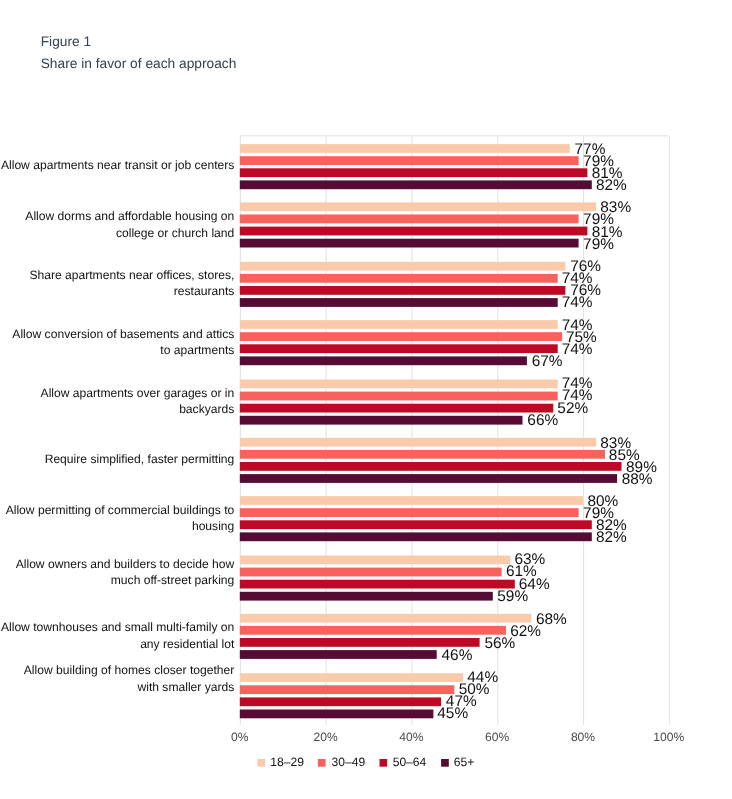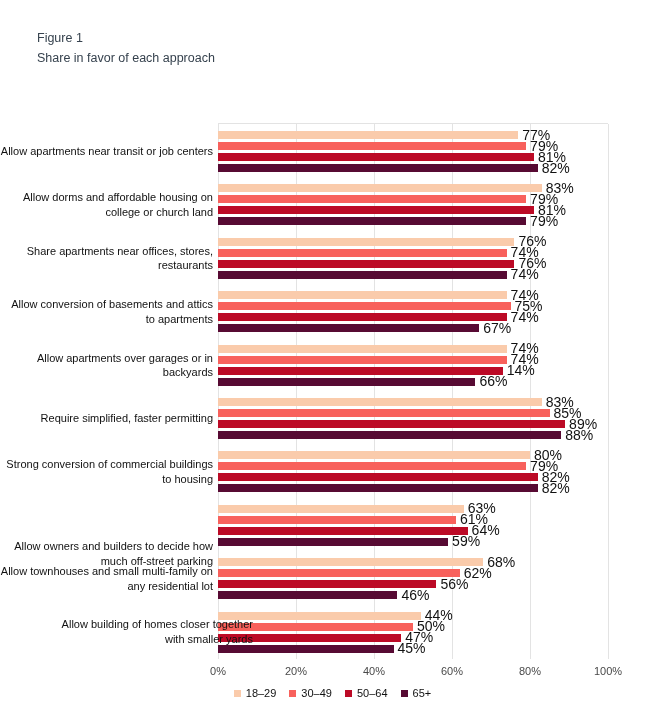--- a/index.html
+++ b/index.html
@@ -92,21 +92,21 @@
       <span class="val" style="left: 514.5px; top: 299.7px;">75%</span>
       <div class="bar" style="top: 313.2px; left: 218px; width: 288.6px; background: rgb(188, 10, 38);"></div>
       <span class="val" style="left: 510.6px; top: 310.7px;">74%</span>
       <div class="bar" style="top: 324.2px; left: 218px; width: 261.3px; background: rgb(87, 10, 51);"></div>
       <span class="val" style="left: 483.3px; top: 321.7px; text-align: center;">67%</span>
       <div class="bar" style="top: 344.6px; left: 218px; width: 288.6px; background: rgb(250, 203, 171);"></div>
       <span class="val" style="left: 510.6px; top: 342.1px;">74%</span>
       <div class="bar" style="top: 355.6px; left: 218px; width: 288.6px; background: rgb(248, 97, 92);"></div>
       <span class="val" style="left: 510.6px; top: 353.1px;">74%</span>
       <div class="bar" style="top: 366.6px; left: 218px; width: 284.7px; background: rgb(188, 10, 38);"></div>
-      <span class="val" style="left: 506.7px; top: 364.1px;">14%</span>
+      <span class="val" style="left: 506.7px; top: 364.1px;">52%</span>
       <div class="bar" style="top: 377.6px; left: 218px; width: 257.4px; background: rgb(87, 10, 51);"></div>
       <span class="val" style="left: 479.4px; top: 375.1px;">66%</span>
       <div class="bar" style="top: 398px; left: 218px; width: 323.7px; background: rgb(250, 203, 171);"></div>
       <span class="val" style="left: 545.7px; top: 395.5px;">83%</span>
       <div class="bar" style="top: 409px; left: 218px; width: 331.5px; background: rgb(248, 97, 92);"></div>
       <span class="val" style="left: 553.5px; top: 406.5px;">85%</span>
       <div class="bar" style="top: 420px; left: 218px; width: 347.1px; background: rgb(188, 10, 38);"></div>
       <span class="val" style="left: 569.1px; top: 417.5px;">89%</span>
       <div class="bar" style="top: 431px; left: 218px; width: 343.2px; background: rgb(87, 10, 51);"></div>
       <span class="val" style="left: 565.2px; top: 428.5px;">88%</span>
@@ -143,24 +143,24 @@
       <div class="bar" style="top: 644.6px; left: 218px; width: 175.5px; background: rgb(87, 10, 51);"></div>
       <span class="val" style="left: 397.5px; top: 642.1px;">45%</span>
     </div>
   <div id="labels-layer">
       <div class="cat-label" style="top: 131px;">Allow apartments near transit or job centers</div>
       <div class="cat-label" style="top: 184.4px;">Allow dorms and affordable housing on college or church land</div>
       <div class="cat-label" style="top: 237.8px;">Share apartments near offices, stores, restaurants</div>
       <div class="cat-label" style="top: 291.2px;">Allow conversion of basements and attics to apartments</div>
       <div class="cat-label" style="top: 344.6px;">Allow apartments over garages or in backyards</div>
       <div class="cat-label" style="top: 398px;">Require simplified, faster permitting</div>
-      <div class="cat-label" style="top: 451.4px;">Strong conversion of commercial buildings to housing</div>
-      <div class="cat-label" style="top: 533px; text-align: right;">Allow owners and builders to decide how much off-street parking</div>
+      <div class="cat-label" style="top: 451.4px;">Allow permitting of commercial buildings to housing</div>
+      <div class="cat-label" style="top: 500px; text-align: right;">Allow owners and builders to decide how much off-street parking</div>
       <div class="cat-label" style="top: 558.2px;">Allow townhouses and small multi-family on any residential lot</div>
-      <div class="cat-label" style="top: 611px; padding-left: 40px;">Allow building of homes closer together with smaller yards</div>
+      <div class="cat-label" style="top: 597px;">Allow building of homes closer together with smaller yards</div>
     </div>
   <div id="axis-layer">
       <div class="tick" style="left: 218px;">0%</div>
       <div class="tick" style="left: 296px;">20%</div>
       <div class="tick" style="left: 374px;">40%</div>
       <div class="tick" style="left: 452px;">60%</div>
       <div class="tick" style="left: 530px;">80%</div>
       <div class="tick" style="left: 608px; text-align: center;">100%</div>
     </div>
   <div id="legend">

